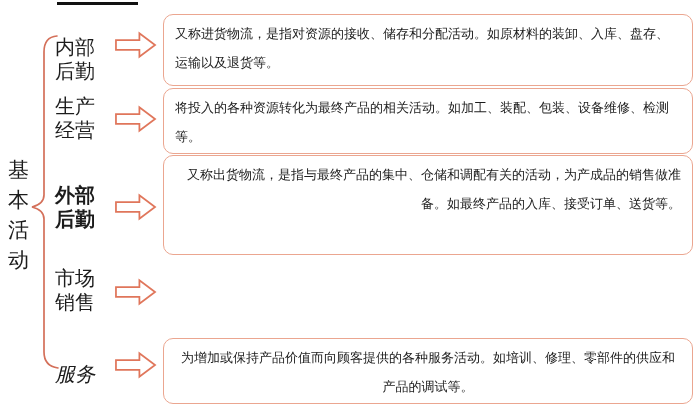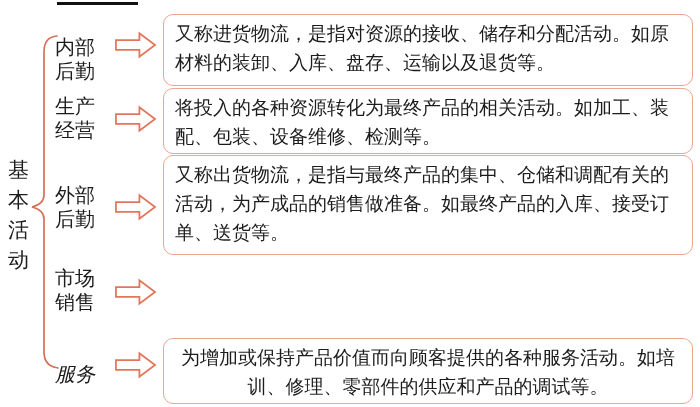--- a/index.html
+++ b/index.html
@@ -25,28 +25,28 @@
   .branch-label{
     position:absolute;left:55px;width:46px;
     font-size:20px;line-height:23.5px;
     white-space:pre-line;color:#1c1c1c;
   }
   .arrow-svg{position:absolute;left:114px;width:43px;height:30px;}
   .desc-box{
     position:absolute;left:163px;width:506px;
     border:1.6px solid #eba690;border-radius:10px;
     padding:4px 11px;
-    font-size:19px;line-height:29px;color:#1c1c1c;
+    font-size:13px;line-height:29px;color:#1c1c1c;
     background:#ffffff;
     box-sizing:content-box;
   }
   
   .lbl-0{top:36px;}  .arr-0{top:30px;}  .box-0{top:14px;height:62px;}
   .lbl-1{top:95px;}  .arr-1{top:104px;} .box-1{top:88px;height:56px;}
-  .lbl-2{top:184px;} .arr-2{top:192px;} .box-2{top:155px;height:90px;}
+  .lbl-2{top:184px;font-weight:bold;} .arr-2{top:192px;} .box-2{top:155px;height:90px;text-align:right;}
   .lbl-3{top:267px;} .arr-3{top:277px;} .box-3{top:261px;height:63px;}
   .lbl-4{top:363px;font-style:italic;} .arr-4{top:350px;} .box-4{top:338px;height:56px;text-align:center;}
 </style>
 </head>
 <body>
 
 <div class="canvas">
 
   <div class="title-underline"></div>
 

